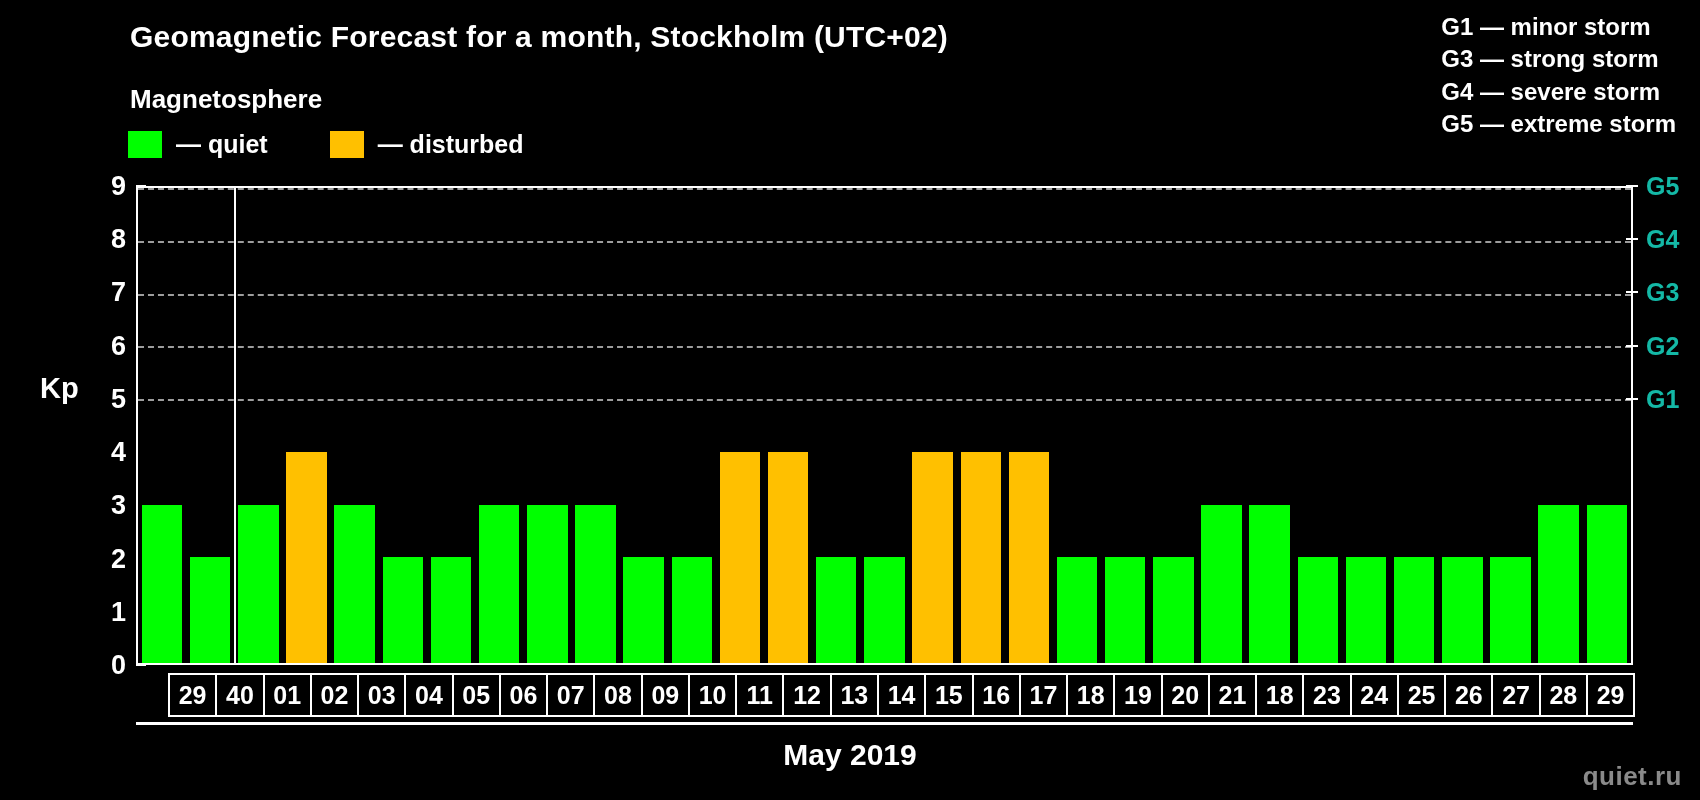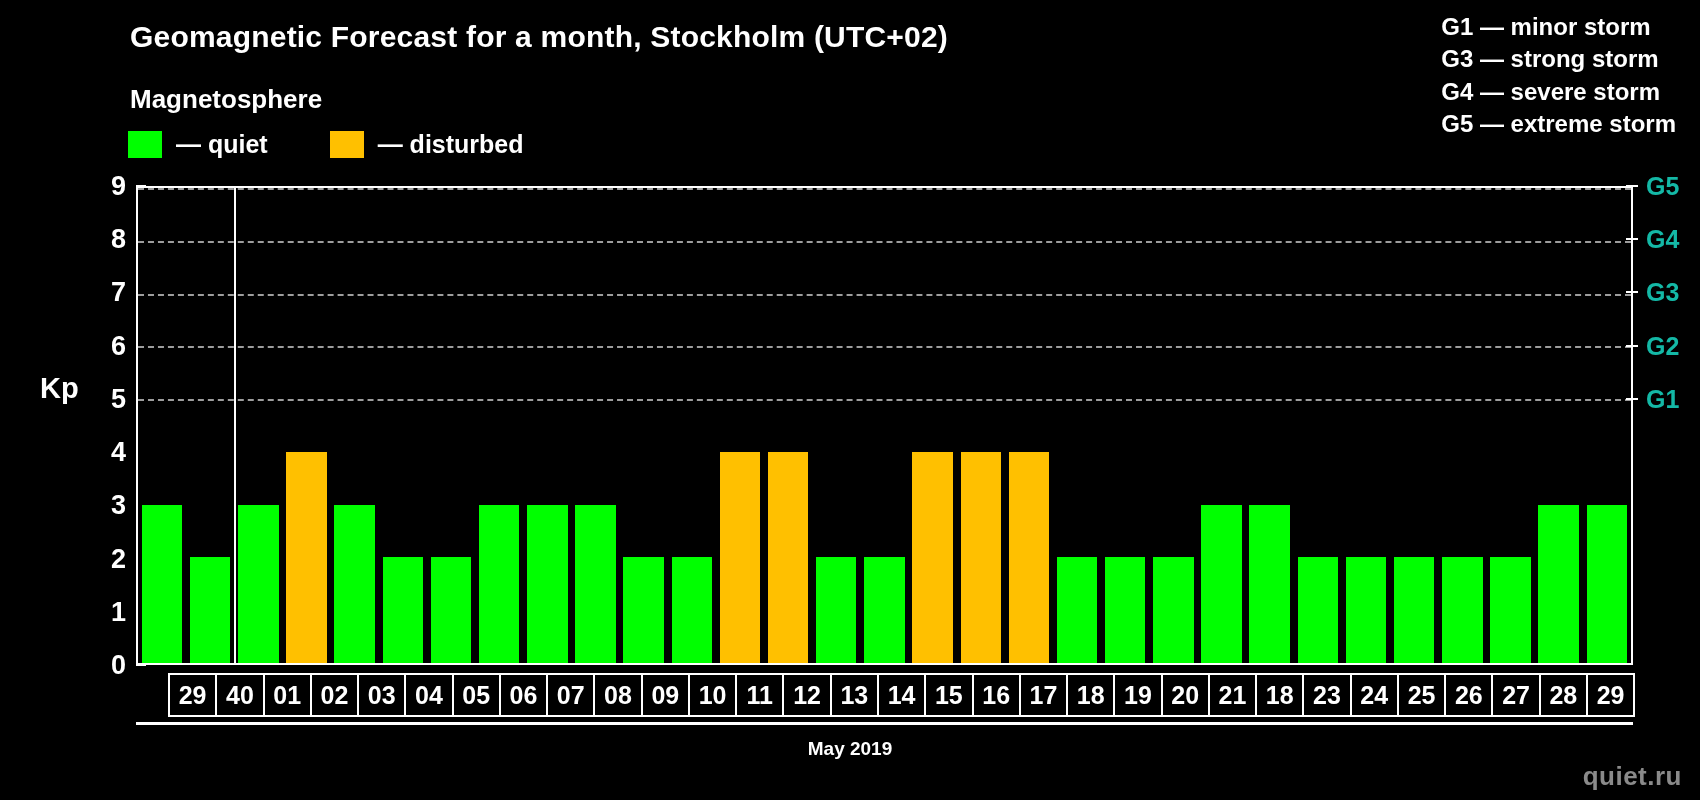--- a/index.html
+++ b/index.html
@@ -114,21 +114,21 @@
     margin-right:-2px;
     display:flex;align-items:center;justify-content:center;
     font-size:25px;font-weight:bold;color:#fff; background:#000;
   }
   .xunder{
     position:absolute;left:136px;top:722px;width:1497px;height:3px;background:#fff;
   }
 
   .xtitle{
     position:absolute; left:0; top:738px; width:1700px;
-    text-align:center; font-size:19px;font-weight:bold;color:#fff;
+    text-align:center; font-size:30px;font-weight:bold;color:#fff;
   }
 
   .watermark{
     position:absolute; right:18px; bottom:8px;
     font-size:26px; font-weight:bold; color:#8a8a8a; letter-spacing:.5px;
   }
 </style>
 </head>
 <body>
 

